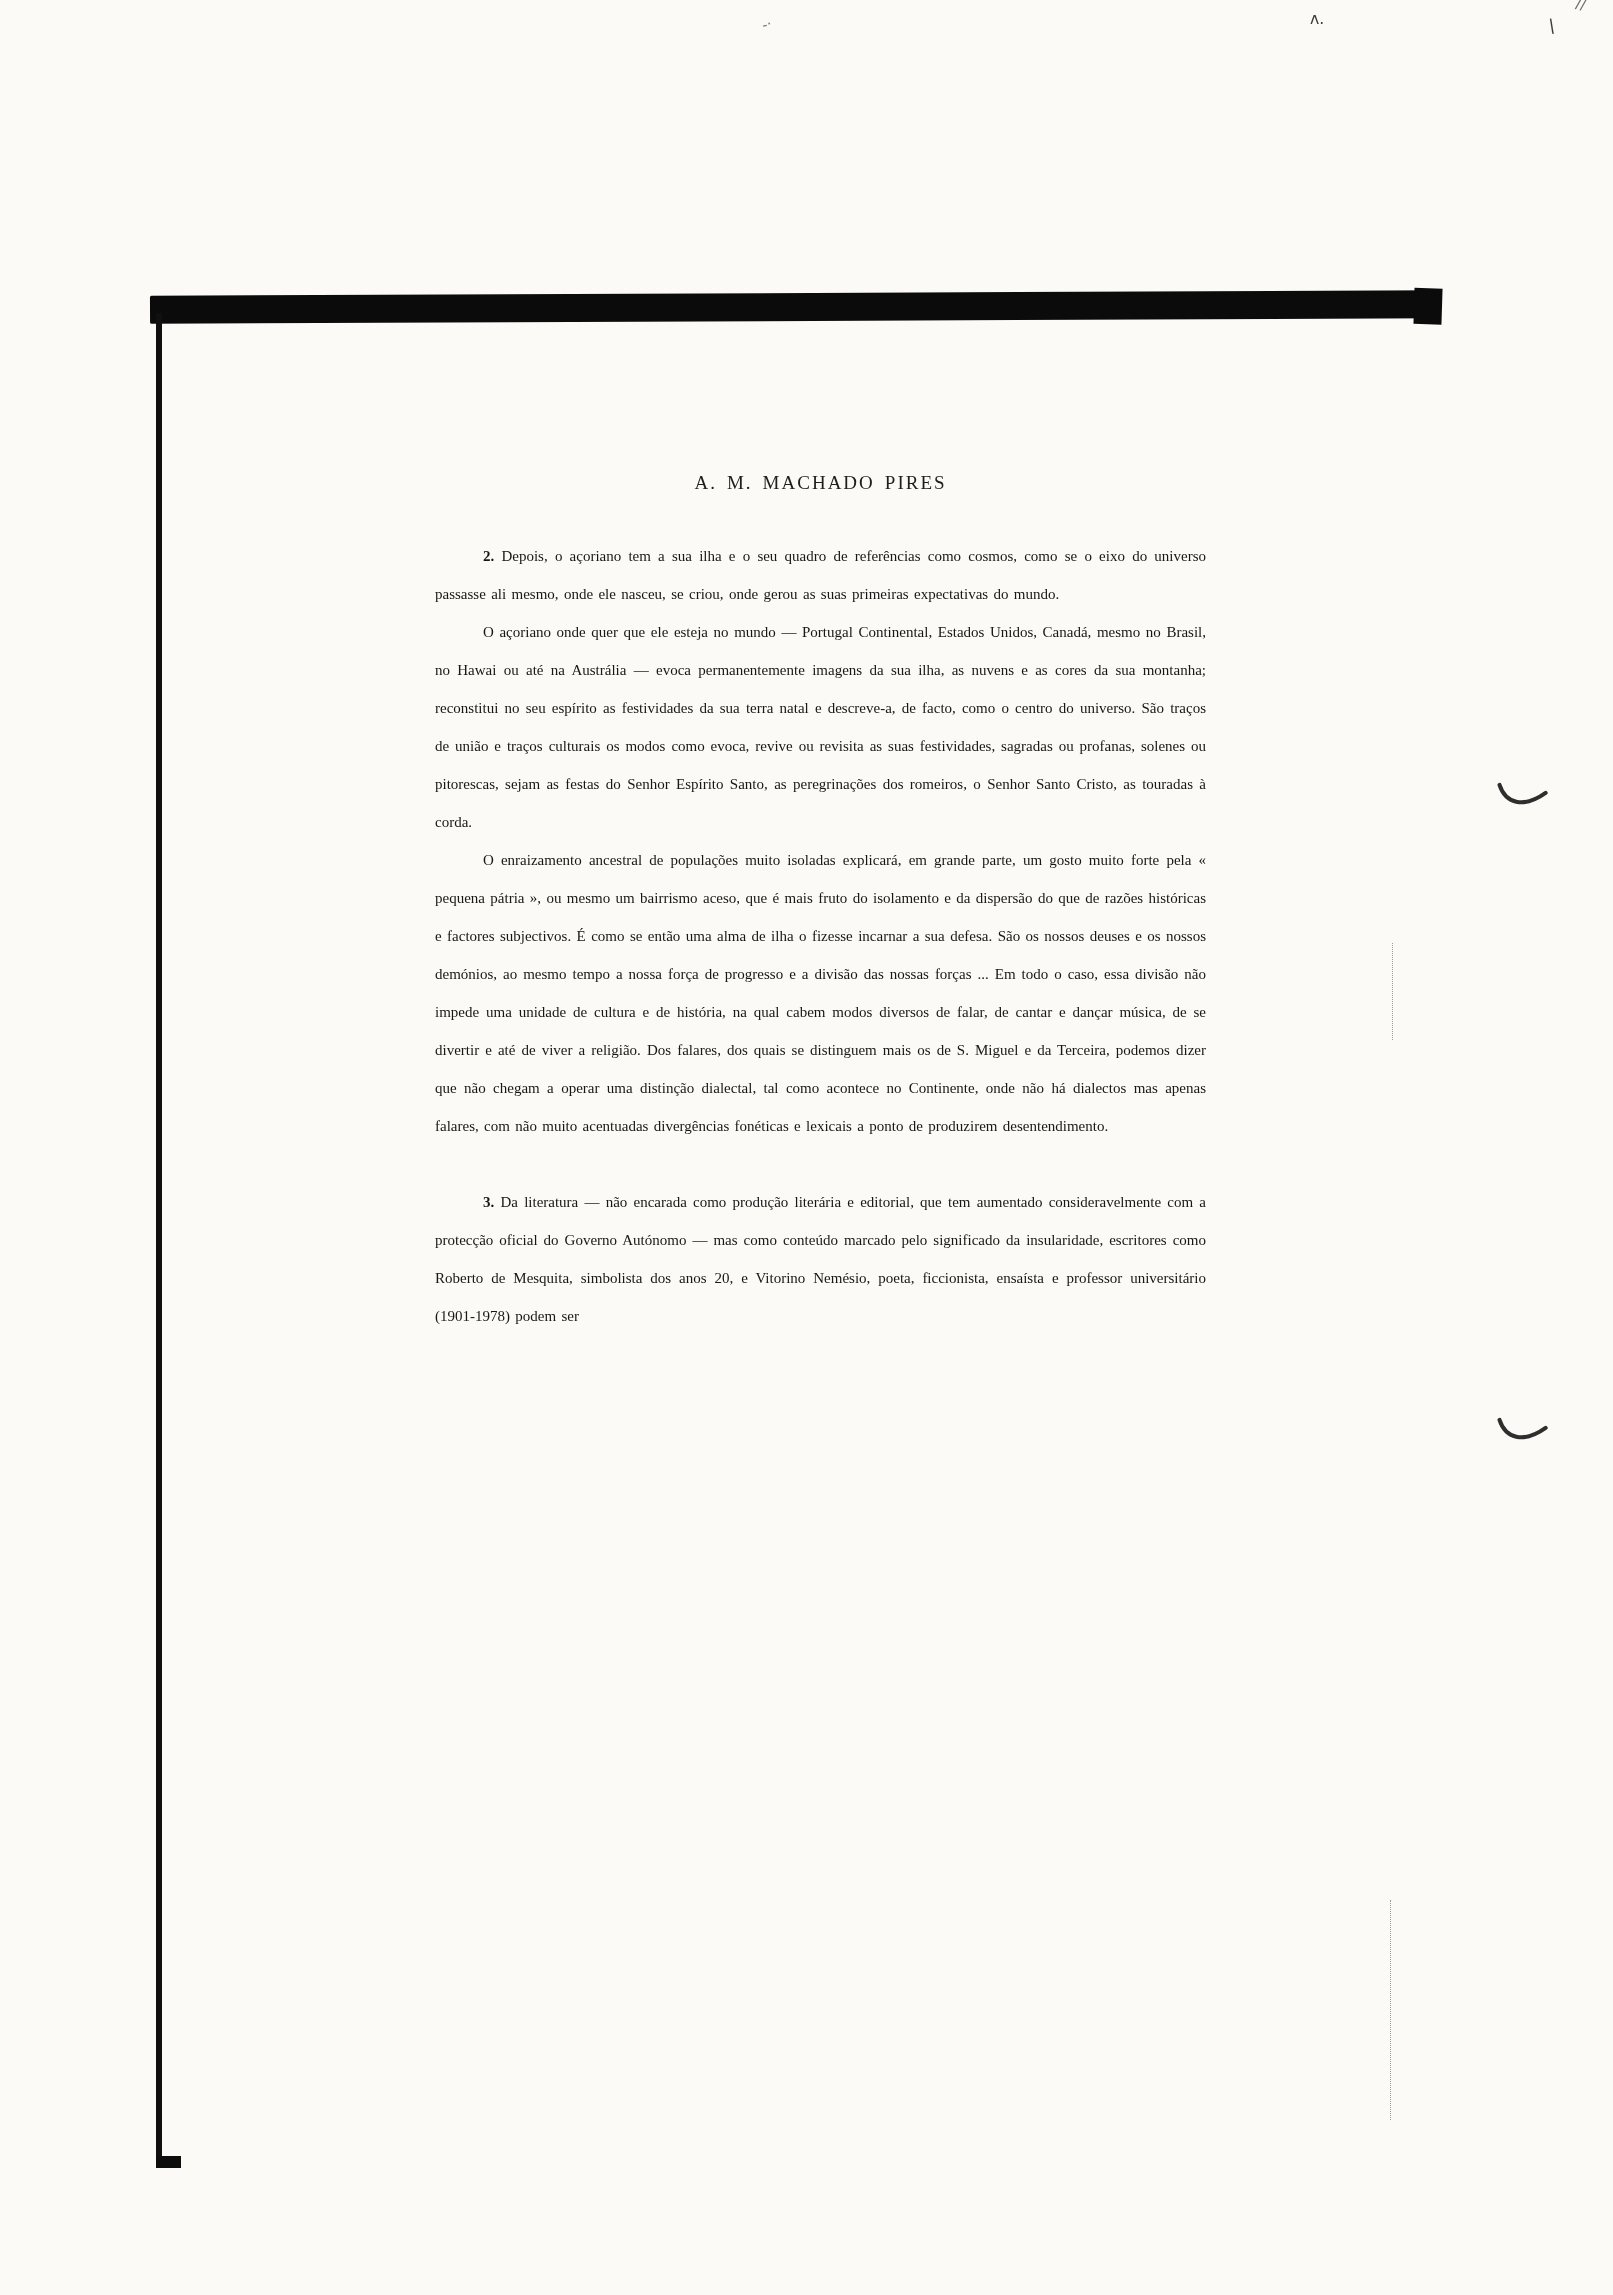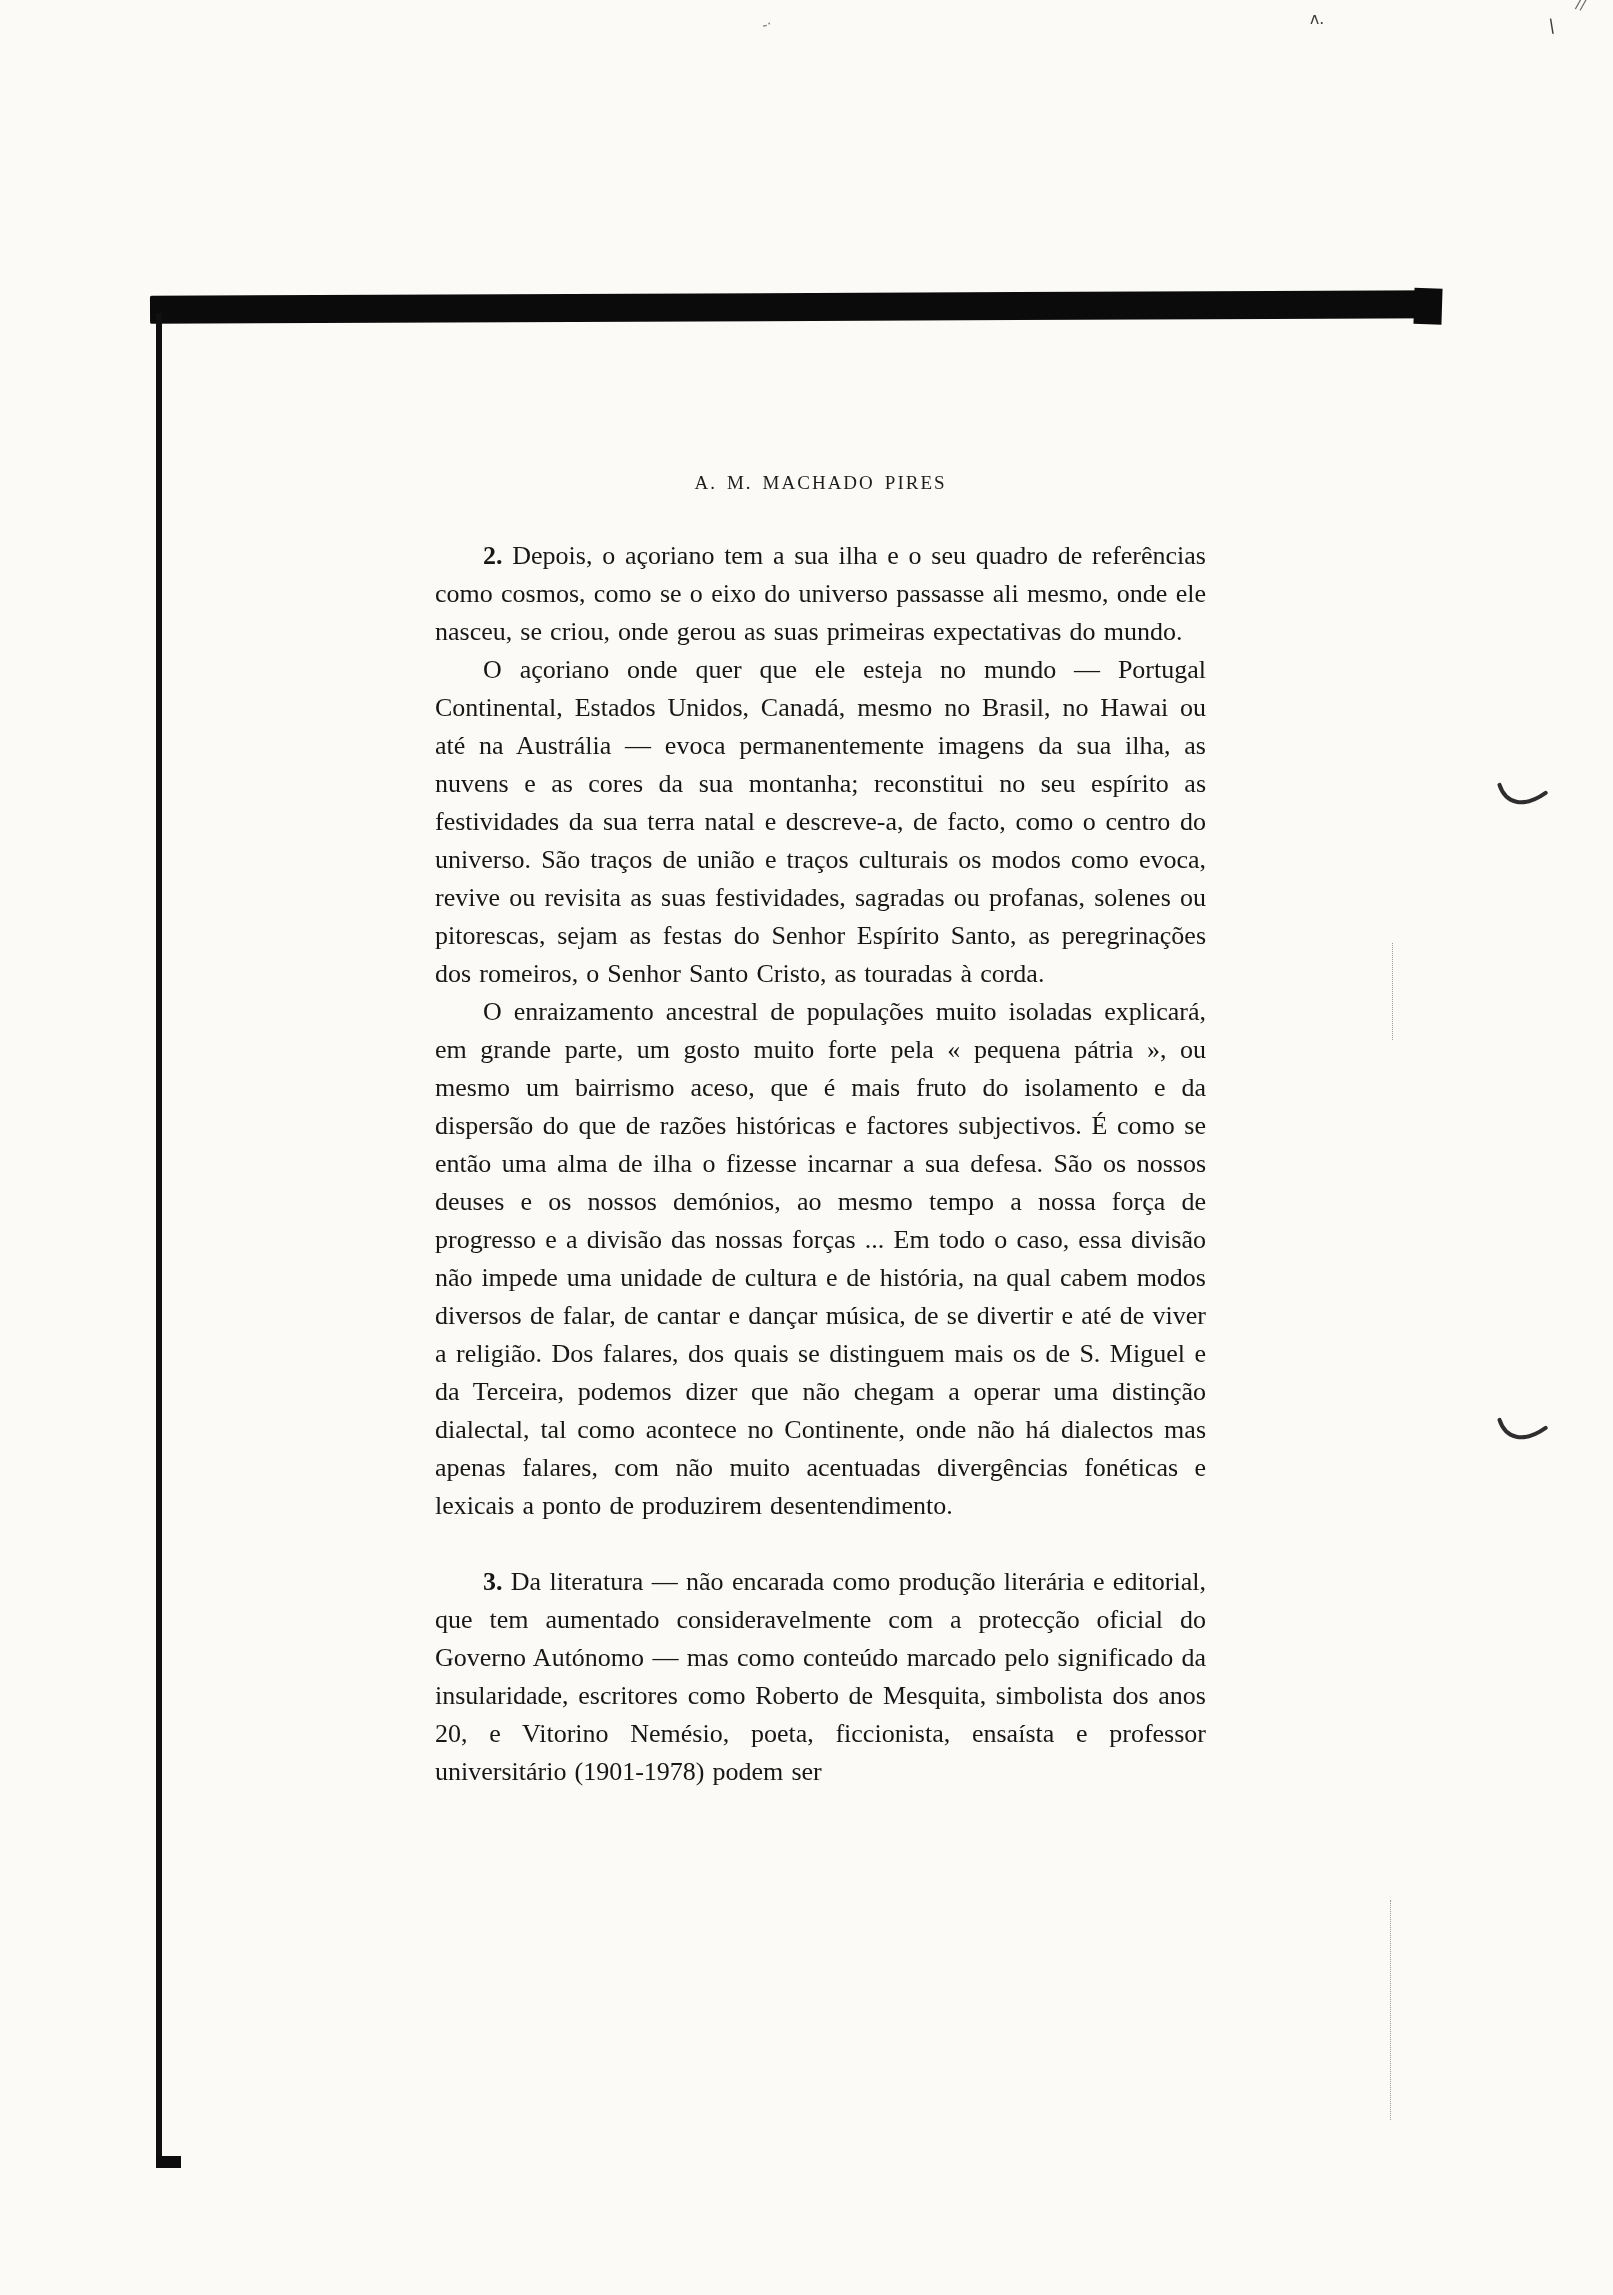--- a/index.html
+++ b/index.html
@@ -89,21 +89,21 @@
   .running-header {
     text-align: center;
     font-size: 19px;
     letter-spacing: 2px;
     word-spacing: 3.3px;
     color: #1e1e1e;
     margin-bottom: 43px;
   }
   .paragraphs p {
     margin: 0;
-    font-size: 26px;
+    font-size: 15px;
     line-height: 38px;
     text-align: justify;
     text-indent: 48px;
     word-spacing: 1.6px;
     color: #171717;
   }
   .paragraphs p.spaced {
     margin-top: 38px;
   }
   .paragraphs span.bold { font-weight: bold; }

